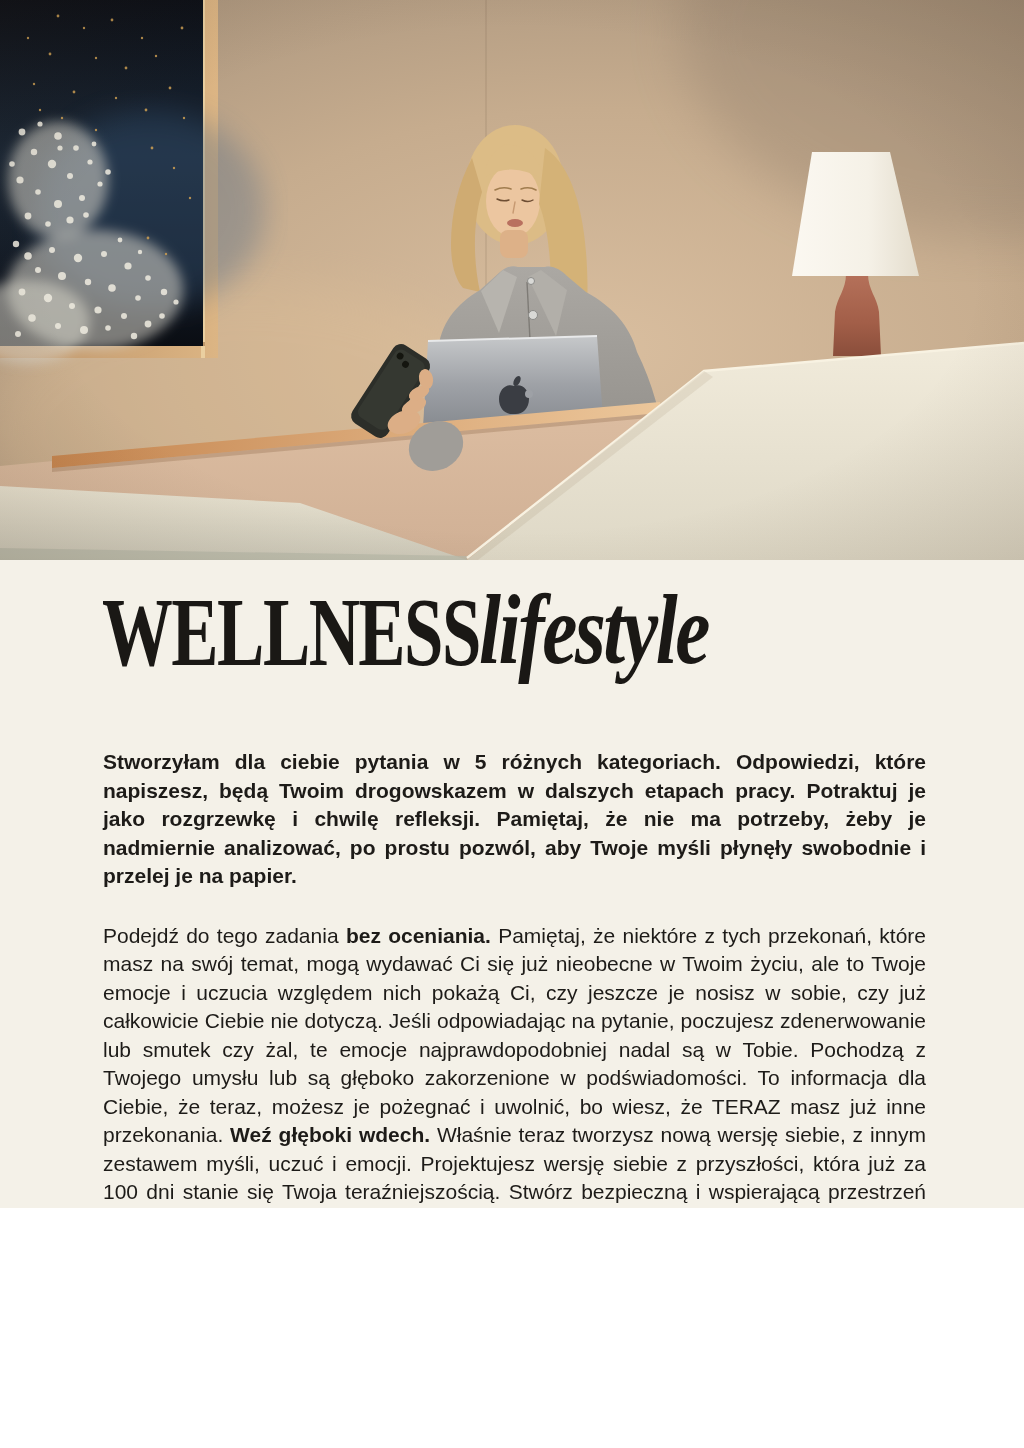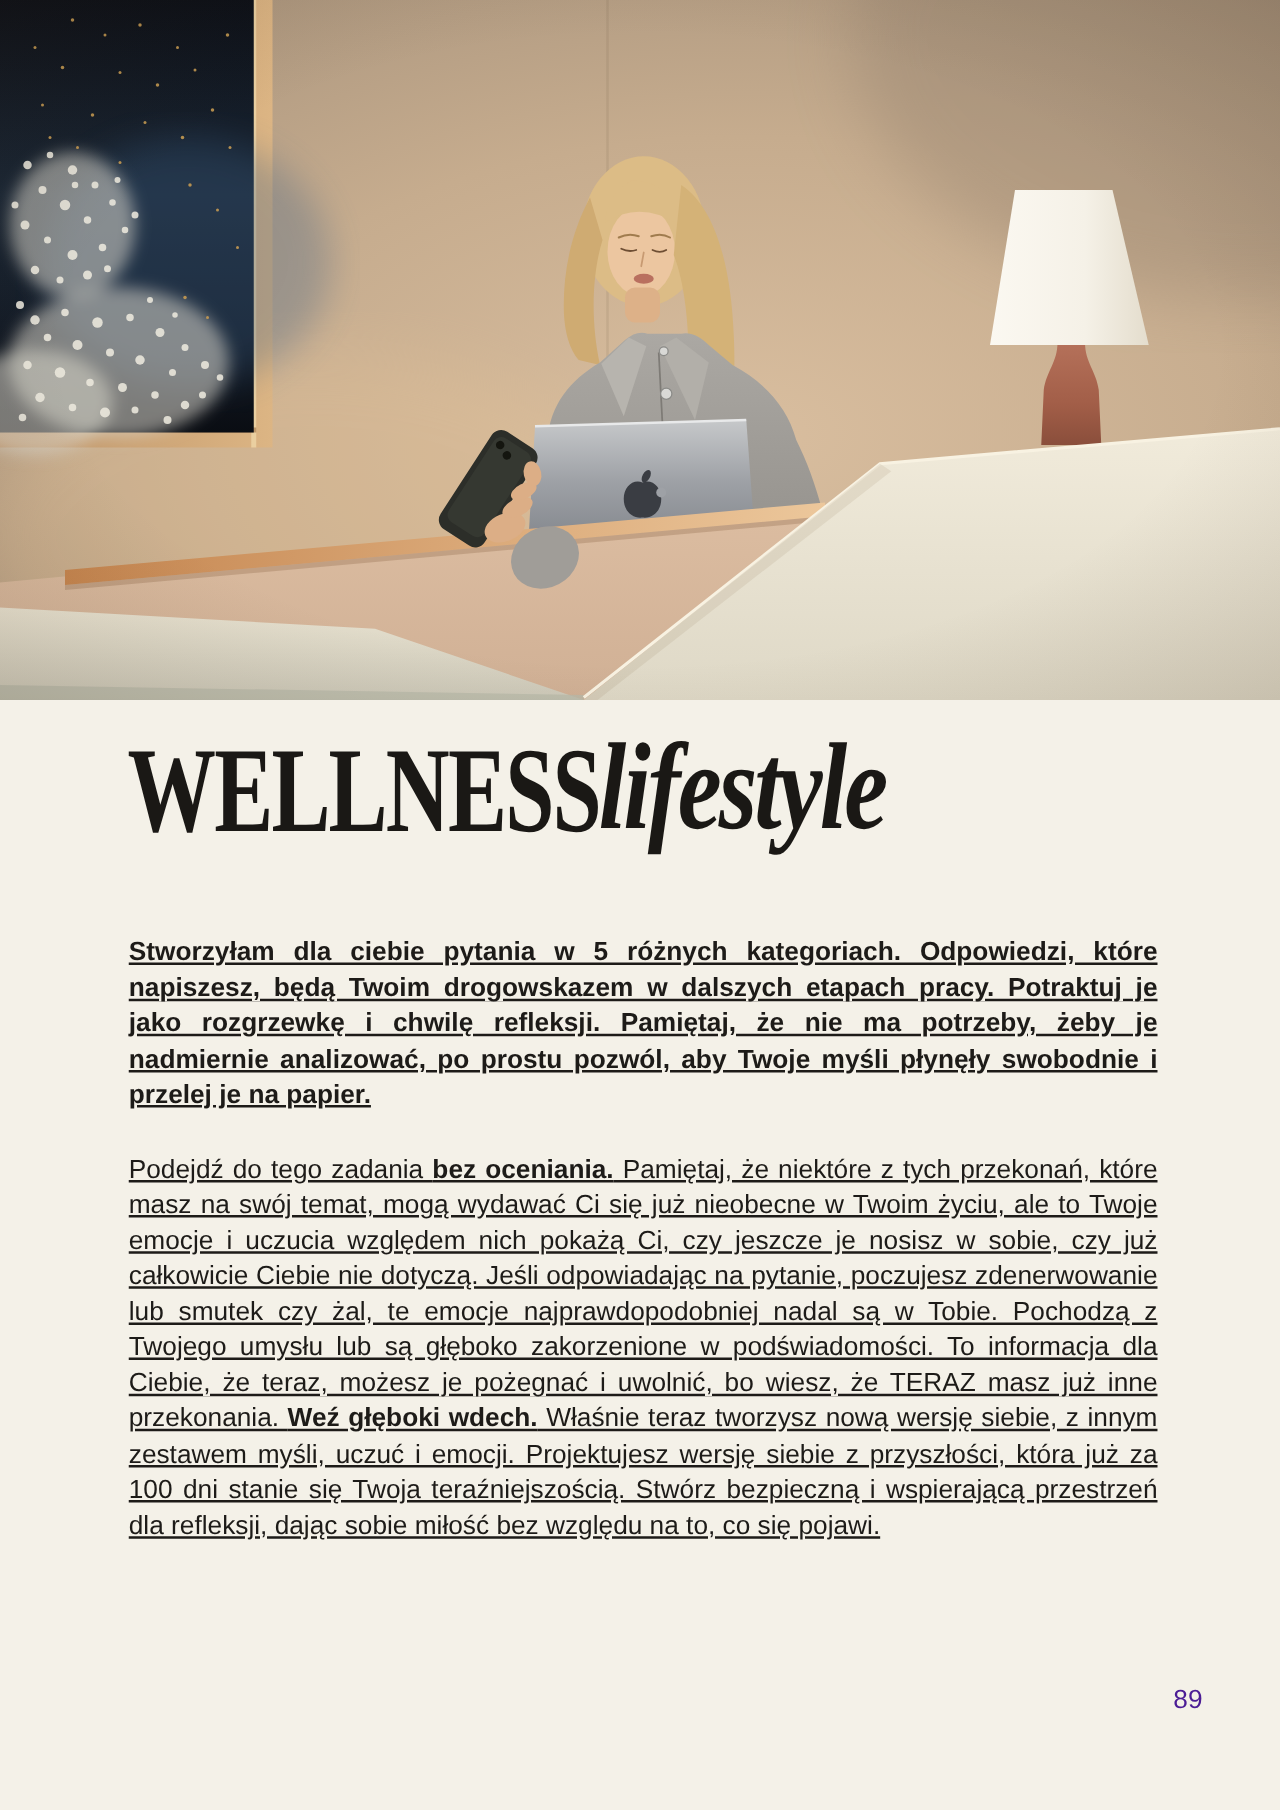--- a/index.html
+++ b/index.html
@@ -1,19 +1,19 @@
 <!DOCTYPE html>
 <html><head>
 <meta charset="utf-8">
 <style>
   html,body { margin:0; padding:0; }
   .page {
     position: relative;
     width: 1024px;
-    height: 1448px;
+    height: 1208px;
     background: #f4f1e8;
     overflow: hidden;
     font-family: "Liberation Sans", sans-serif;
     color: #1d1b18;
   }
   .hero {
     position: absolute;
     left: 0; top: 0;
     width: 1024px; height: 560px;
     line-height: 0;
@@ -47,21 +47,21 @@
     white-space: nowrap;
   }
   .body-copy {
     position: absolute;
     left: 103px; top: 748px;
     width: 823px;
     font-size: 21px;
     line-height: 28.5px;
     text-align: justify;
   }
-  .body-copy p { margin: 0; text-decoration: underline; }
+  .body-copy p { margin: 0; }
   .body-copy p.lead { font-weight: 700; margin-bottom: 31px; }
   .body-copy strong { font-weight: 700; margin-top: 16px; }
   .page-number {
     position: absolute;
     top: 1342px; right: 62px;
     font-size: 21px;
     line-height: 36px;
     color: #4c1d95;
   }
   svg .wd { fill:#ece8dd; opacity:.88; }

